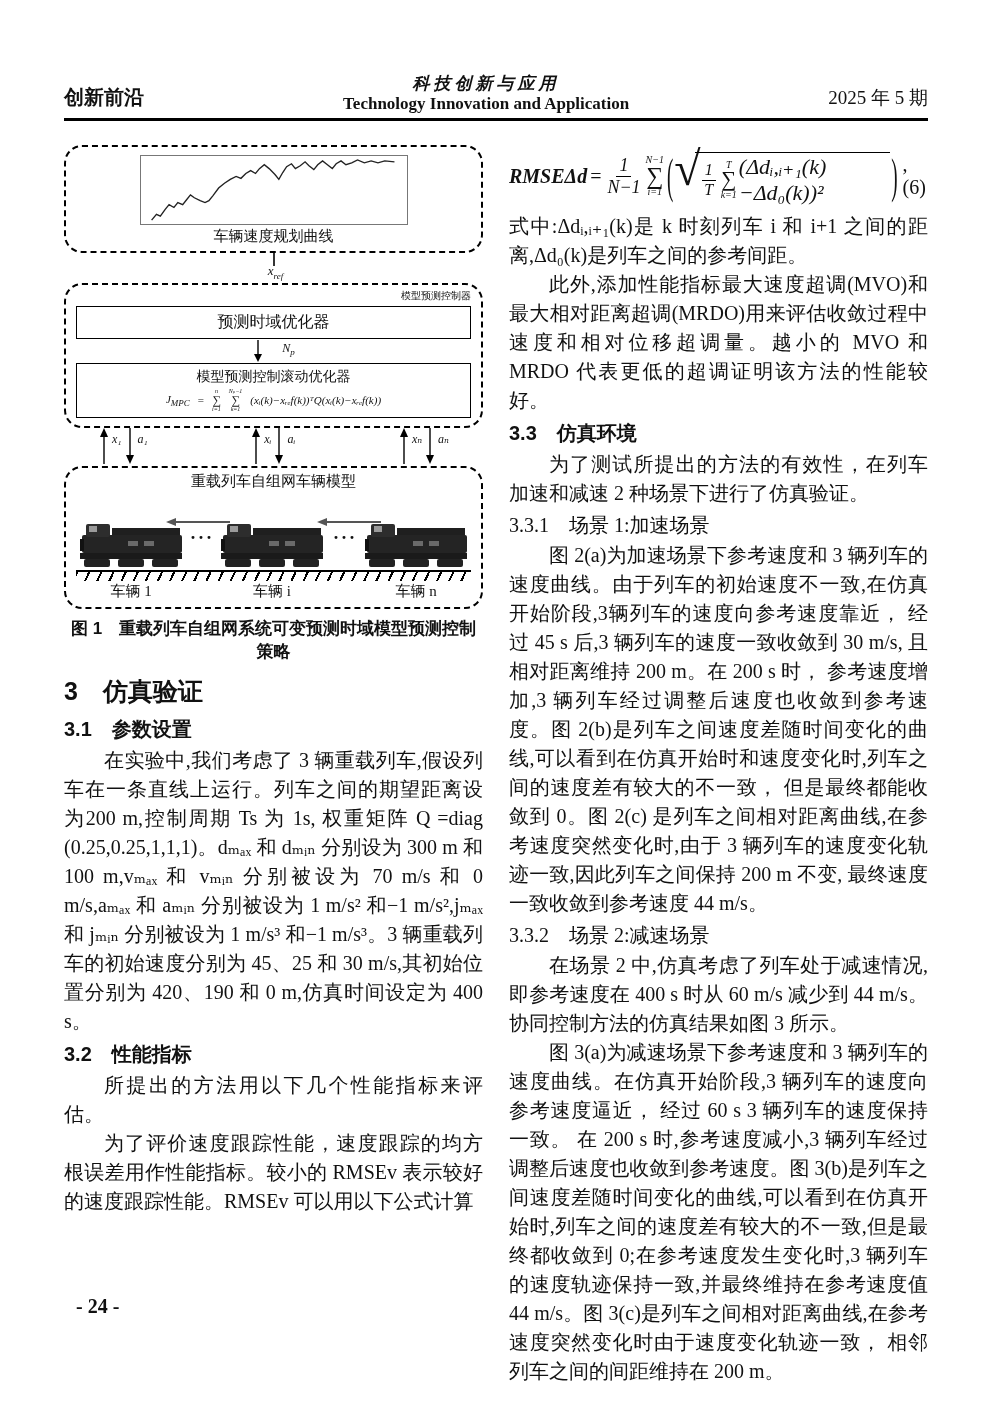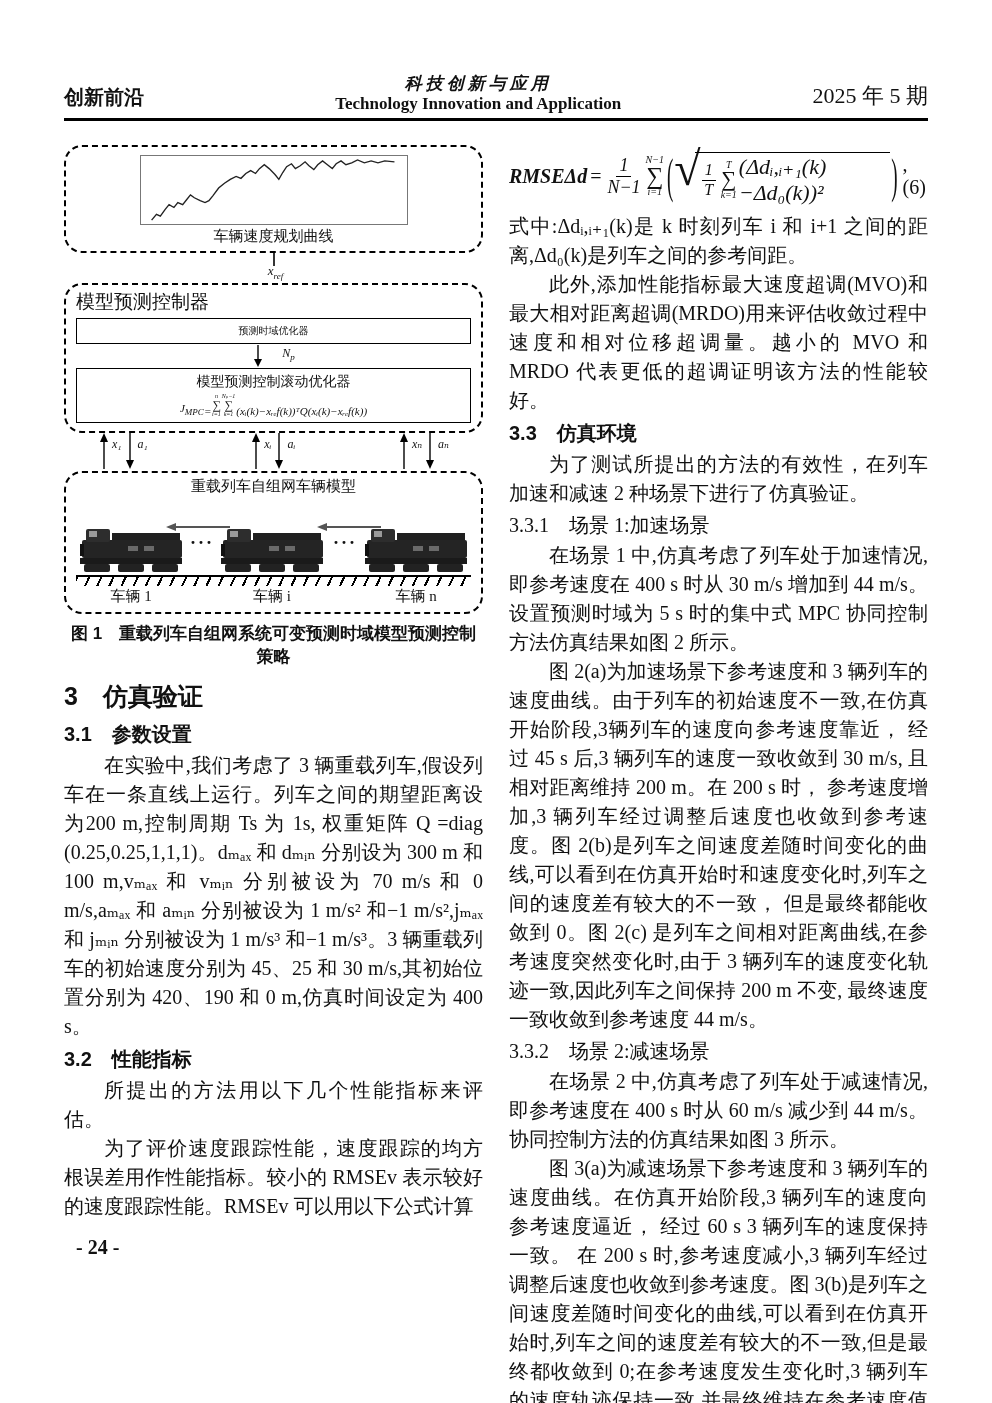--- a/index.html
+++ b/index.html
@@ -10,21 +10,21 @@
     overflow:hidden; margin:0 auto;
   }
   .content { position:absolute; left:64px; top:74px; width:864px; }
 
   
   .hdr { display:flex; align-items:flex-end; justify-content:space-between; }
   .hdr-left { font-size:20px; font-weight:bold; font-family:"Liberation Sans","DejaVu Sans",sans-serif; padding-bottom:2px;}
   .hdr-center { text-align:center; line-height:1.15; }
   .hdr-cn { font-size:17px; font-weight:bold; font-style:italic; letter-spacing:4px; }
   .hdr-en { font-size:17px; font-weight:bold; font-family:"Liberation Serif",serif; }
-  .hdr-right { font-size:22px; padding-bottom:2px; }
+  .hdr-right { font-size:19px; padding-bottom:2px; }
   .hdr-rule { border-bottom:3px solid #000; margin-top:5px; }
 
   
   .cols { display:flex; gap:26px; margin-top:24px; }
   .col { width:419px; }
   p.body { font-size:20px; line-height:29px; text-align:justify; text-indent:2em; }
   p.body.noindent { text-indent:0; }
   h2.sec { font-size:25px; font-family:"Liberation Sans","DejaVu Sans",sans-serif; font-weight:bold; margin:12px 0 8px 0; }
   h3.sec { font-size:20px; font-family:"Liberation Sans","DejaVu Sans",sans-serif; font-weight:bold; margin:5px 0 3px 0; }
   h4.sec { font-size:20px; font-weight:normal; margin:4px 0 2px 0; }
@@ -32,28 +32,28 @@
   
   .fig { width:100%; }
   .dashed-box { border:2px dashed #000; border-radius:18px; padding:6px 10px; }
   .plot-wrap { text-align:center; }
   .plot-frame { width:268px; height:70px; border:1px solid #777; margin:2px auto 2px auto; display:block; background:#fff; }
   .small-cap { font-size:15px; text-align:center; line-height:18px; }
   .varrow { display:flex; justify-content:space-between; align-items:center; height:30px; position:relative;flex-direction:column; }
   .varrow .lbl { font-size:13px; font-style:italic; margin-left:4px; position:relative; top:-3px;}
   sub.tiny { font-size:9px; }
   .mpc-box { margin-top:0; padding:4px 10px 8px 10px; }
-  .mpc-title { font-size:19px; text-align:left; margin-bottom:3px; }
+  .mpc-title { font-size:10px; text-align:right; margin-bottom:3px; }
   .inner-box { border:1.5px solid #000; text-align:center; }
-  .inner-box.opt { padding:5px 2px; font-size:10px; }
+  .inner-box.opt { padding:5px 2px; font-size:16px; }
   .np-arrow { height:24px; display:flex; justify-content:center; align-items:center; }
   .np-arrow .lbl { font-size:12px; font-style:italic; margin-left:18px; top:-2px; position:relative;}
   .inner-box.roll { padding:4px 0 5px 0; }
   .roll-title { font-size:14px; }
-  .mini-formula { font-size:11px; font-style:italic; margin-top:2px; display:flex; justify-content:center; align-items:flex-end; gap:1px;}
+  .mini-formula { font-size:11px; font-style:italic; margin-top:2px; display:flex; justify-content:center; align-items:center; gap:8px;}
   .mini-formula .msum { display:inline-flex; flex-direction:column; align-items:center; line-height:1; font-style:normal;}
   .mini-formula .msum .l { font-size:6px; font-style:italic;}
   .mini-formula .msum .s { font-size:12px; }
   .io-row { display:flex; justify-content:space-between; padding:0 34px; height:38px; }
   .io-g { display:flex; align-items:flex-start; gap:2px; }
   .io-lbl { font-size:12px; font-style:italic; margin-top:4px; }
   .train-box { padding:4px 8px 6px 8px; }
   .train-title { font-size:15px; text-align:center; }
   .train-area { position:relative; height:108px; margin-top:2px; }
   .train { position:absolute; bottom:30px; width:106px; height:52px; }
@@ -78,21 +78,21 @@
   .bsum .sig { font-size:24px; line-height:0.95; }
   .bigp { display:inline-block; transform:scaleY(2.6); font-size:19px; font-style:normal; margin:0 1px; font-weight:300;}
   .sqrt { display:inline-flex; align-items:flex-start; }
   .sqrt .rad { font-style:normal; font-size:48px; line-height:46px; margin-right:-6px; }
   .sqrt .under { border-top:1.5px solid #000; display:inline-flex; align-items:center; margin-top:6px; padding:1px 3px 0 4px; }
   .sqrt .frac { font-size:16px; }
   .sqrt .bsum .sig { font-size:21px; }
   .expr { font-size:22px; }
   .ftail { font-style:normal; margin-left:4px; }
 
-  .page-num { position:absolute; left:76px; top:1236px; font-size:20px; font-weight:bold;text-align:right; }
+  .page-num { position:absolute; left:76px; top:1295px; font-size:20px; font-weight:bold;text-align:right; }
 </style>
 </head>
 <body>
 
 <div class="page">
   <div class="content">
 
     <div class="hdr">
       <div class="hdr-left">创新前沿</div>
       <div class="hdr-center">
@@ -287,21 +287,20 @@
           </span>
           <span class="bigp">)</span>
           <span class="ftail">,(6)</span>
         </div>
 
         <p class="body noindent">式中:Δdᵢ,ᵢ₊₁(k)是 k 时刻列车 i 和 i+1 之间的距离,Δd₀(k)是列车之间的参考间距。</p>
         <p class="body">此外,添加性能指标最大速度超调(MVO)和最大相对距离超调(MRDO)用来评估收敛过程中速度和相对位移超调量。越小的 MVO 和 MRDO 代表更低的超调证明该方法的性能较好。</p>
         <h3 class="sec">3.3　仿真环境</h3>
         <p class="body">为了测试所提出的方法的有效性，在列车加速和减速 2 种场景下进行了仿真验证。</p>
         <h4 class="sec">3.3.1　场景 1:加速场景</h4>
-        <p class="body">在场景 1 中,仿真考虑了列车处于加速情况,即参考速度在 400 s 时从 30 m/s 增加到 44 m/s。设置预测时域为 5 s 时的集中式 MPC 协同控制方法仿真结果如图 2 所示。</p>
         <p class="body">图 2(a)为加速场景下参考速度和 3 辆列车的速度曲线。由于列车的初始速度不一致,在仿真开始阶段,3辆列车的速度向参考速度靠近， 经过 45 s 后,3 辆列车的速度一致收敛到 30 m/s, 且相对距离维持 200 m。在 200 s 时， 参考速度增加,3 辆列车经过调整后速度也收敛到参考速度。图 2(b)是列车之间速度差随时间变化的曲线,可以看到在仿真开始时和速度变化时,列车之间的速度差有较大的不一致， 但是最终都能收敛到 0。图 2(c) 是列车之间相对距离曲线,在参考速度突然变化时,由于 3 辆列车的速度变化轨迹一致,因此列车之间保持 200 m 不变, 最终速度一致收敛到参考速度 44 m/s。</p>
         <h4 class="sec">3.3.2　场景 2:减速场景</h4>
         <p class="body">在场景 2 中,仿真考虑了列车处于减速情况,即参考速度在 400 s 时从 60 m/s 减少到 44 m/s。协同控制方法的仿真结果如图 3 所示。</p>
         <p class="body">图 3(a)为减速场景下参考速度和 3 辆列车的速度曲线。在仿真开始阶段,3 辆列车的速度向参考速度逼近， 经过 60 s 3 辆列车的速度保持一致。 在 200 s 时,参考速度减小,3 辆列车经过调整后速度也收敛到参考速度。图 3(b)是列车之间速度差随时间变化的曲线,可以看到在仿真开始时,列车之间的速度差有较大的不一致,但是最终都收敛到 0;在参考速度发生变化时,3 辆列车的速度轨迹保持一致,并最终维持在参考速度值 44 m/s。图 3(c)是列车之间相对距离曲线,在参考速度突然变化时由于速度变化轨迹一致， 相邻列车之间的间距维持在 200 m。</p>
       </div>
     </div>
   </div>
 
   <div class="page-num">- 24 -</div>
 </div>

